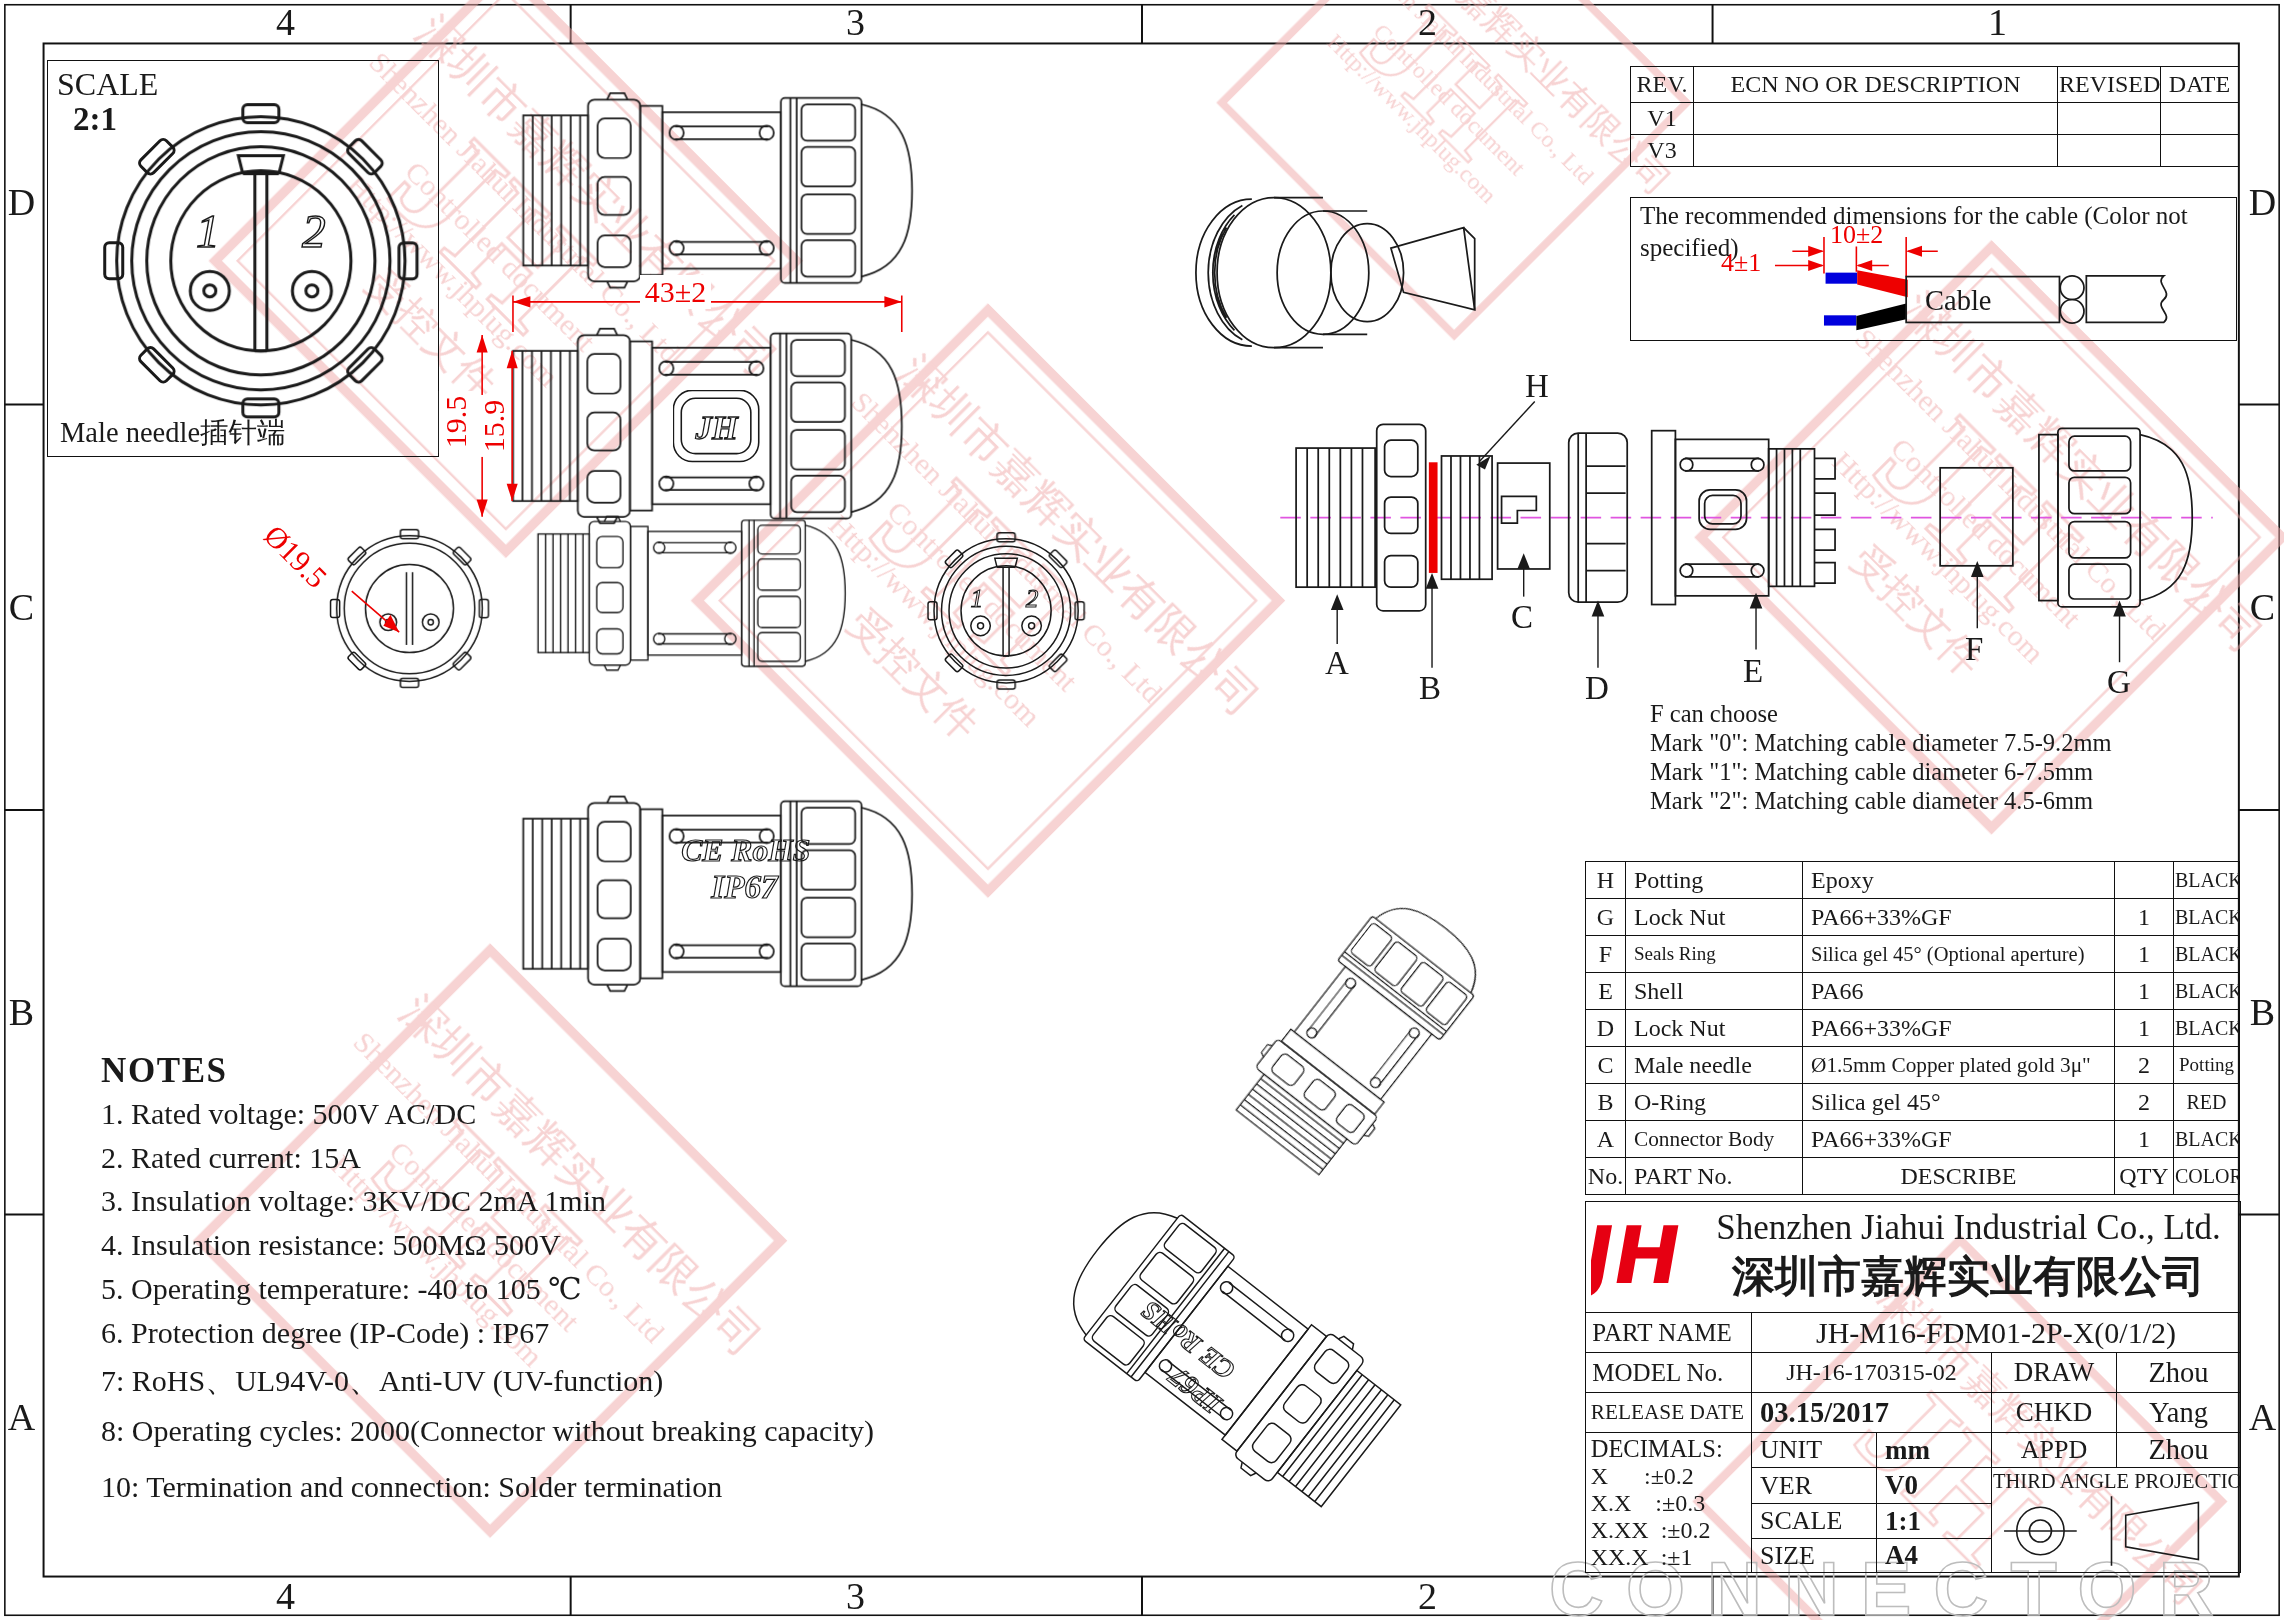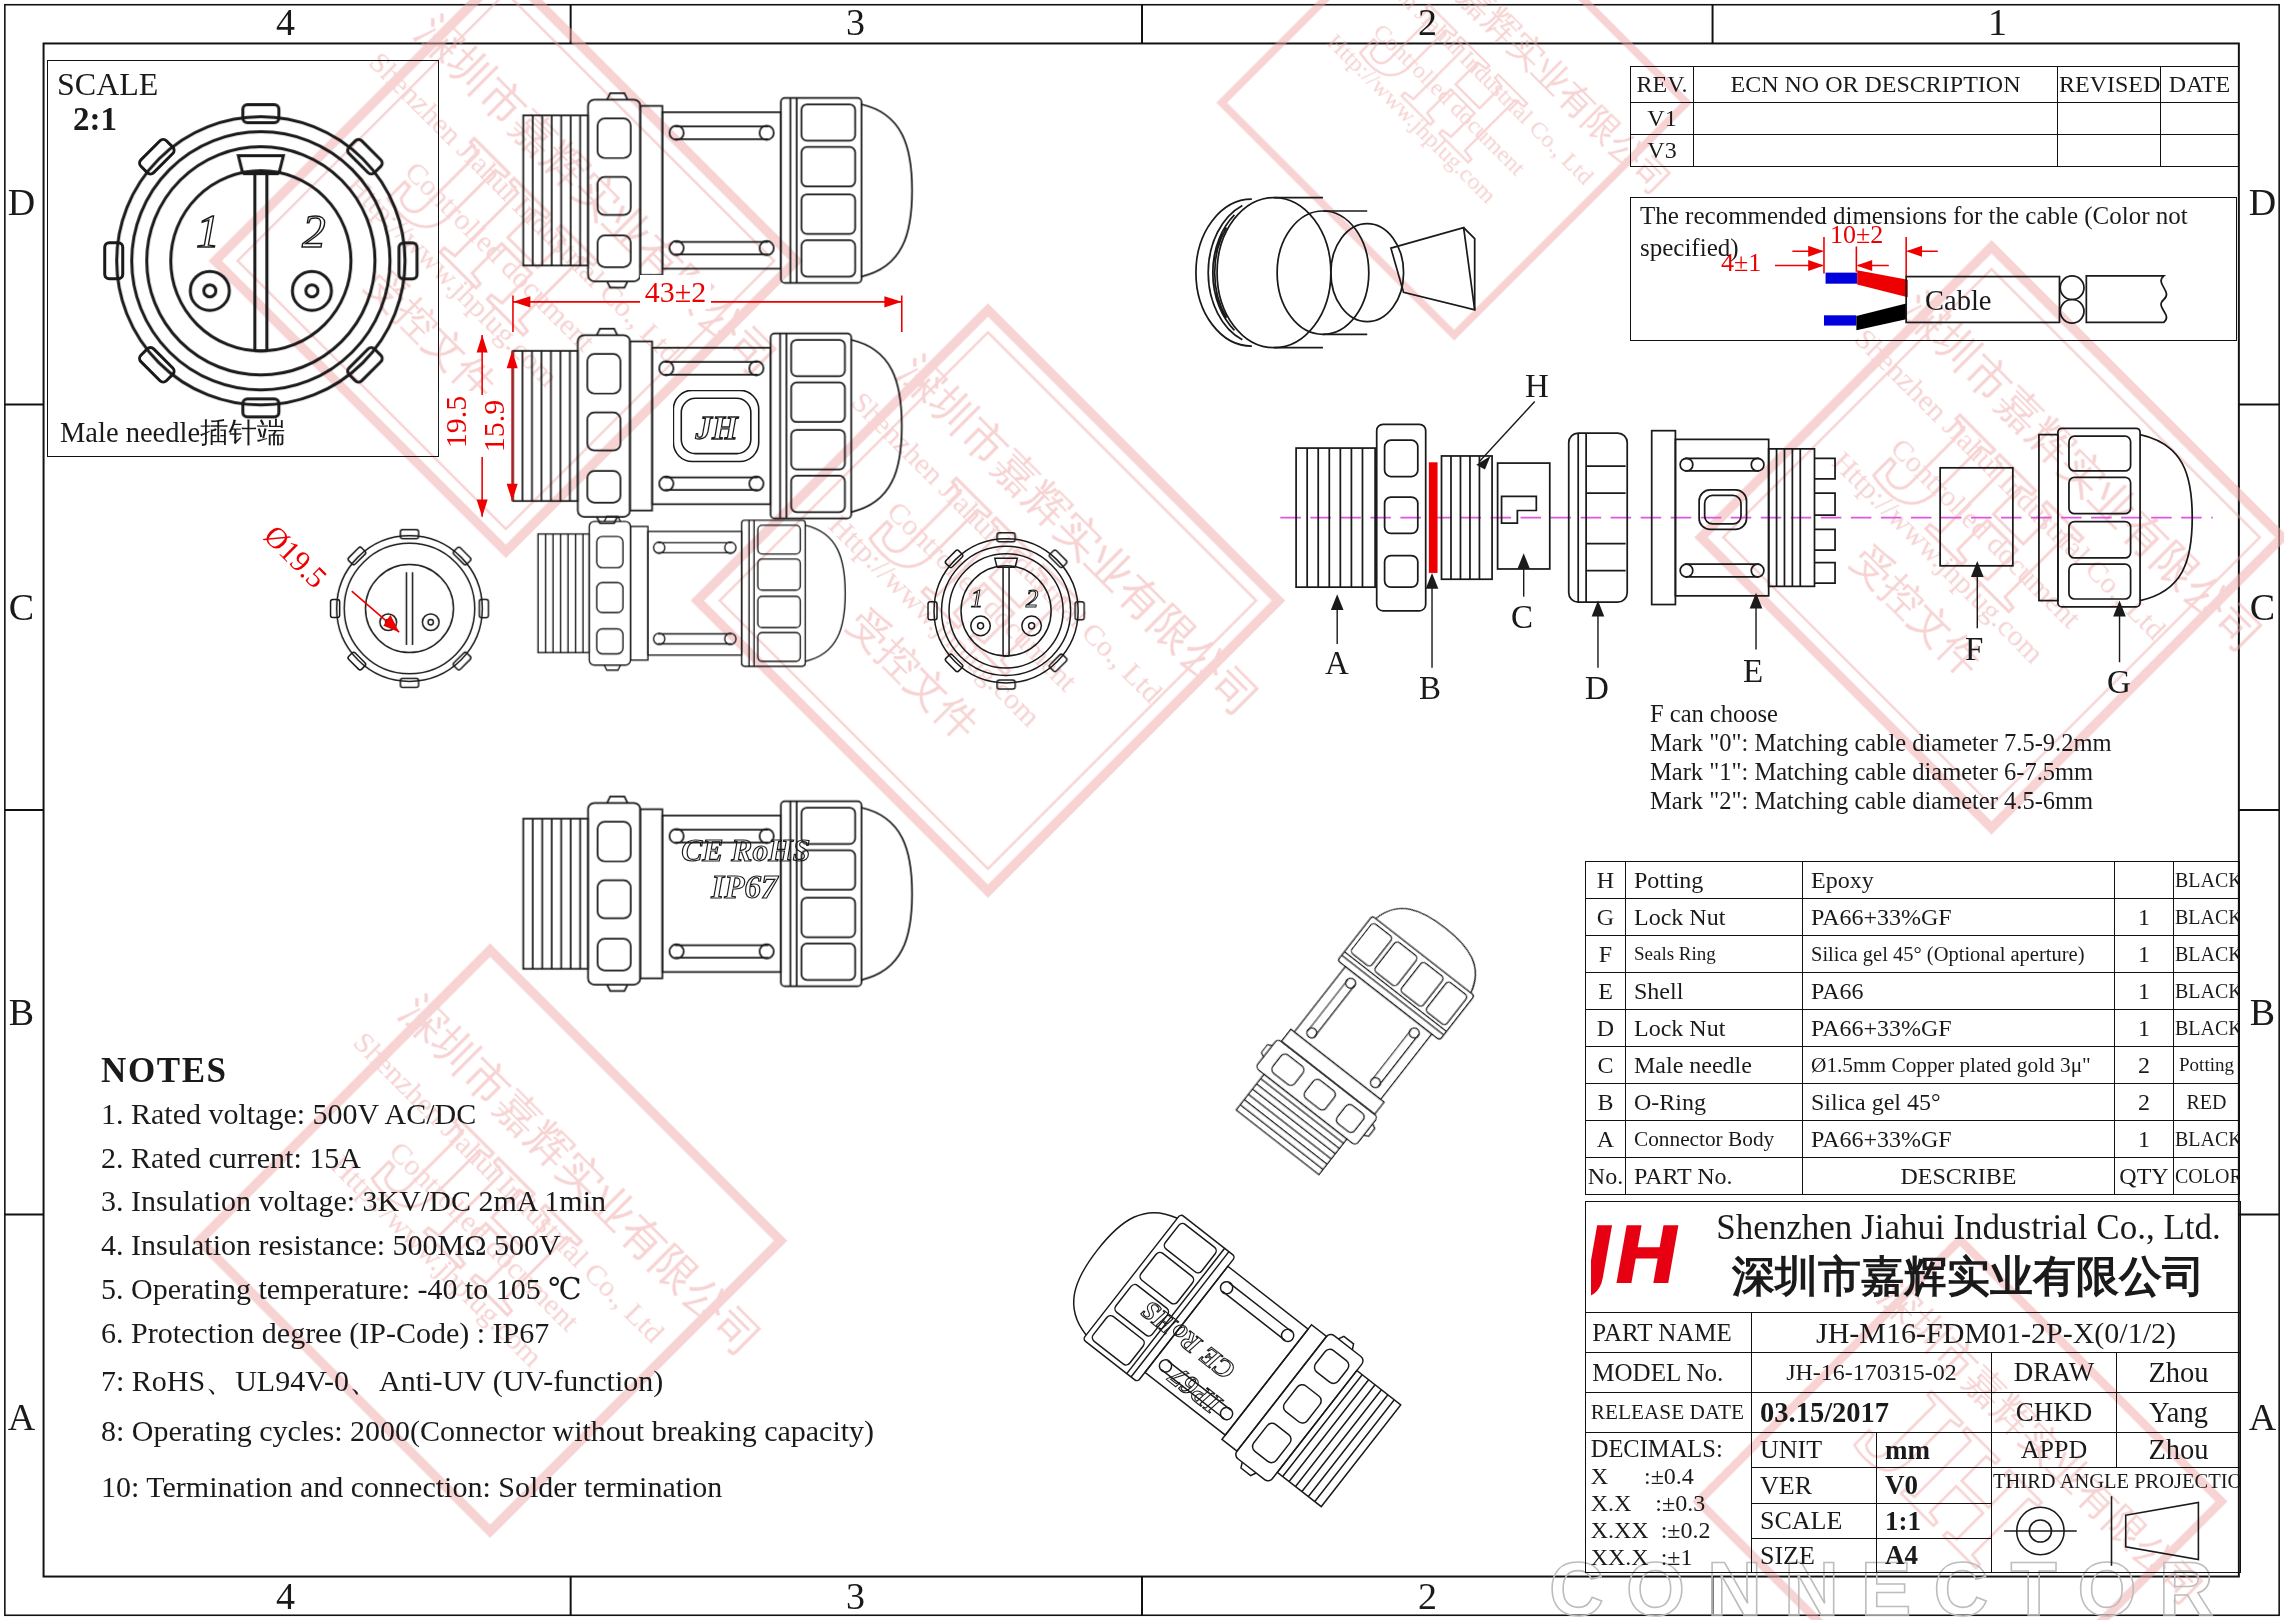--- a/index.html
+++ b/index.html
@@ -512,21 +512,21 @@
     </tr>
     <tr style="height:40px">
       <td style="padding-left:4.7px;font-size:21.3px;">RELEASE DATE</td>
       <td colspan="2" style="font-size:28.5px;font-weight:bold;padding-left:8px;">03.15/2017</td>
       <td style="font-size:27px;text-align:center;">CHKD</td>
       <td style="font-size:28.5px;text-align:center;">Yang</td>
     </tr>
     <tr style="height:19px">
       <td rowspan="4" style="vertical-align:top;padding:1.6px 4.7px;">
         <div style="font-size:24.5px;">DECIMALS:</div>
-        <div style="font-size:24px;white-space:pre;">X      :±0.4</div>
+        <div style="font-size:24px;white-space:pre;">X      :±0.2</div>
         <div style="font-size:24px;white-space:pre;">X.X    :±0.3</div>
         <div style="font-size:24px;white-space:pre;">X.XX  :±0.2</div>
         <div style="font-size:24px;white-space:pre;">XX.X  :±1</div>
       </td>
       <td style="padding-left:8px;font-size:26px;">UNIT</td>
       <td style="padding-left:8px;font-size:27px;font-weight:bold;">mm</td>
       <td style="font-size:26px;text-align:center;">APPD</td>
       <td style="font-size:28.5px;text-align:center;">Zhou</td>
     </tr>
     <tr style="height:35px">

